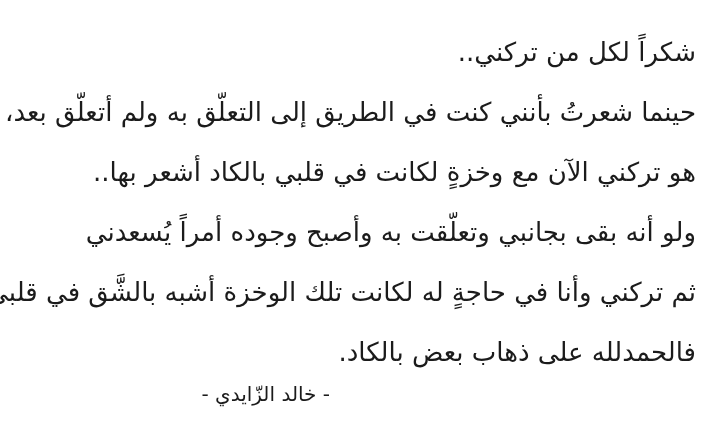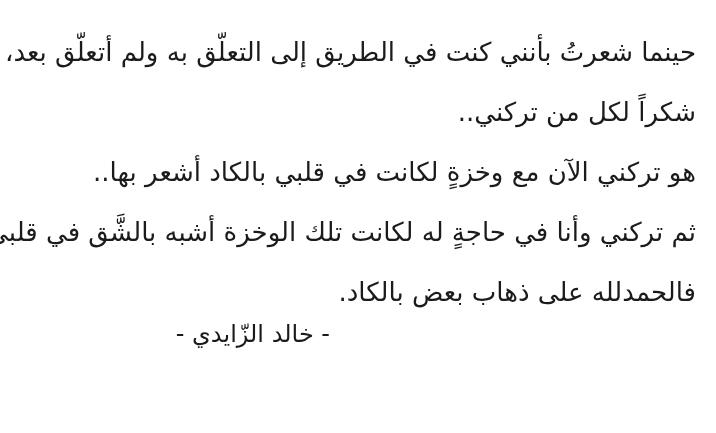--- a/index.html
+++ b/index.html
@@ -22,31 +22,32 @@
     text-align: right;
     color: #1b1b1b;
   }
   .quote-line {
     font-size: 26px;
     line-height: 60px;
     white-space: nowrap;
     font-weight: 500;
   }
   .attribution-line {
-    font-size: 24px;
+    font-size: 20px;
     line-height: 36px;
     margin-top: -6px;
     margin-right: 366px;
     white-space: nowrap;
     font-weight: 500;
   }
 </style>
 </head>
 <body>
 
 <div class="quote-card">
+  <div class="quote-line">شكراً لكل من تركني..</div>
   <div class="quote-line">حينما شعرتُ بأنني كنت في الطريق إلى التعلّق به ولم أتعلّق بعد،</div>
-  <div class="quote-line">شكراً لكل من تركني..</div>
   <div class="quote-line">هو تركني الآن مع وخزةٍ لكانت في قلبي بالكاد أشعر بها..</div>
+  <div class="quote-line">ولو أنه بقى بجانبي وتعلّقت به وأصبح وجوده أمراً يُسعدني</div>
   <div class="quote-line">ثم تركني وأنا في حاجةٍ له لكانت تلك الوخزة أشبه بالشَّق في قلبي الآن،</div>
   <div class="quote-line">فالحمدلله على ذهاب بعض بالكاد.</div>
   <div class="attribution-line">- خالد الزّايدي -</div>
 </div>
 
 </body></html>

